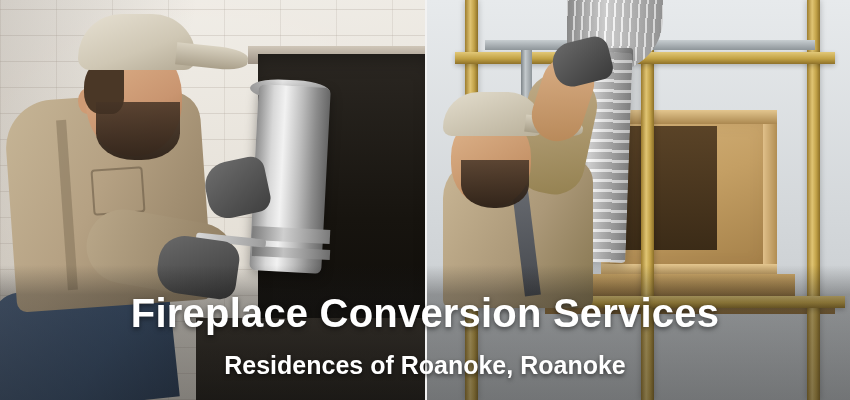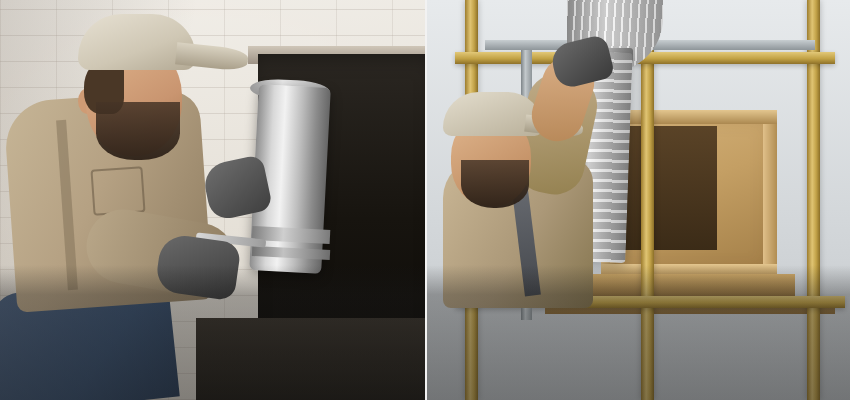--- a/index.html
+++ b/index.html
@@ -391,14 +391,16 @@
       <div class="r-cap-brim"></div>
       <div class="r-forearm"></div>
       <div class="r-glove"></div>
     </div>
   </div>
 
   <div class="seam"></div>
   <div class="overlay-band"></div>
 
   <div class="text-stack">
+    <div class="headline">Fireplace Conversion Services</div>
+    <div class="subline">Residences of Roanoke, Roanoke</div>
   </div>
 </div>
 
 </body></html>

